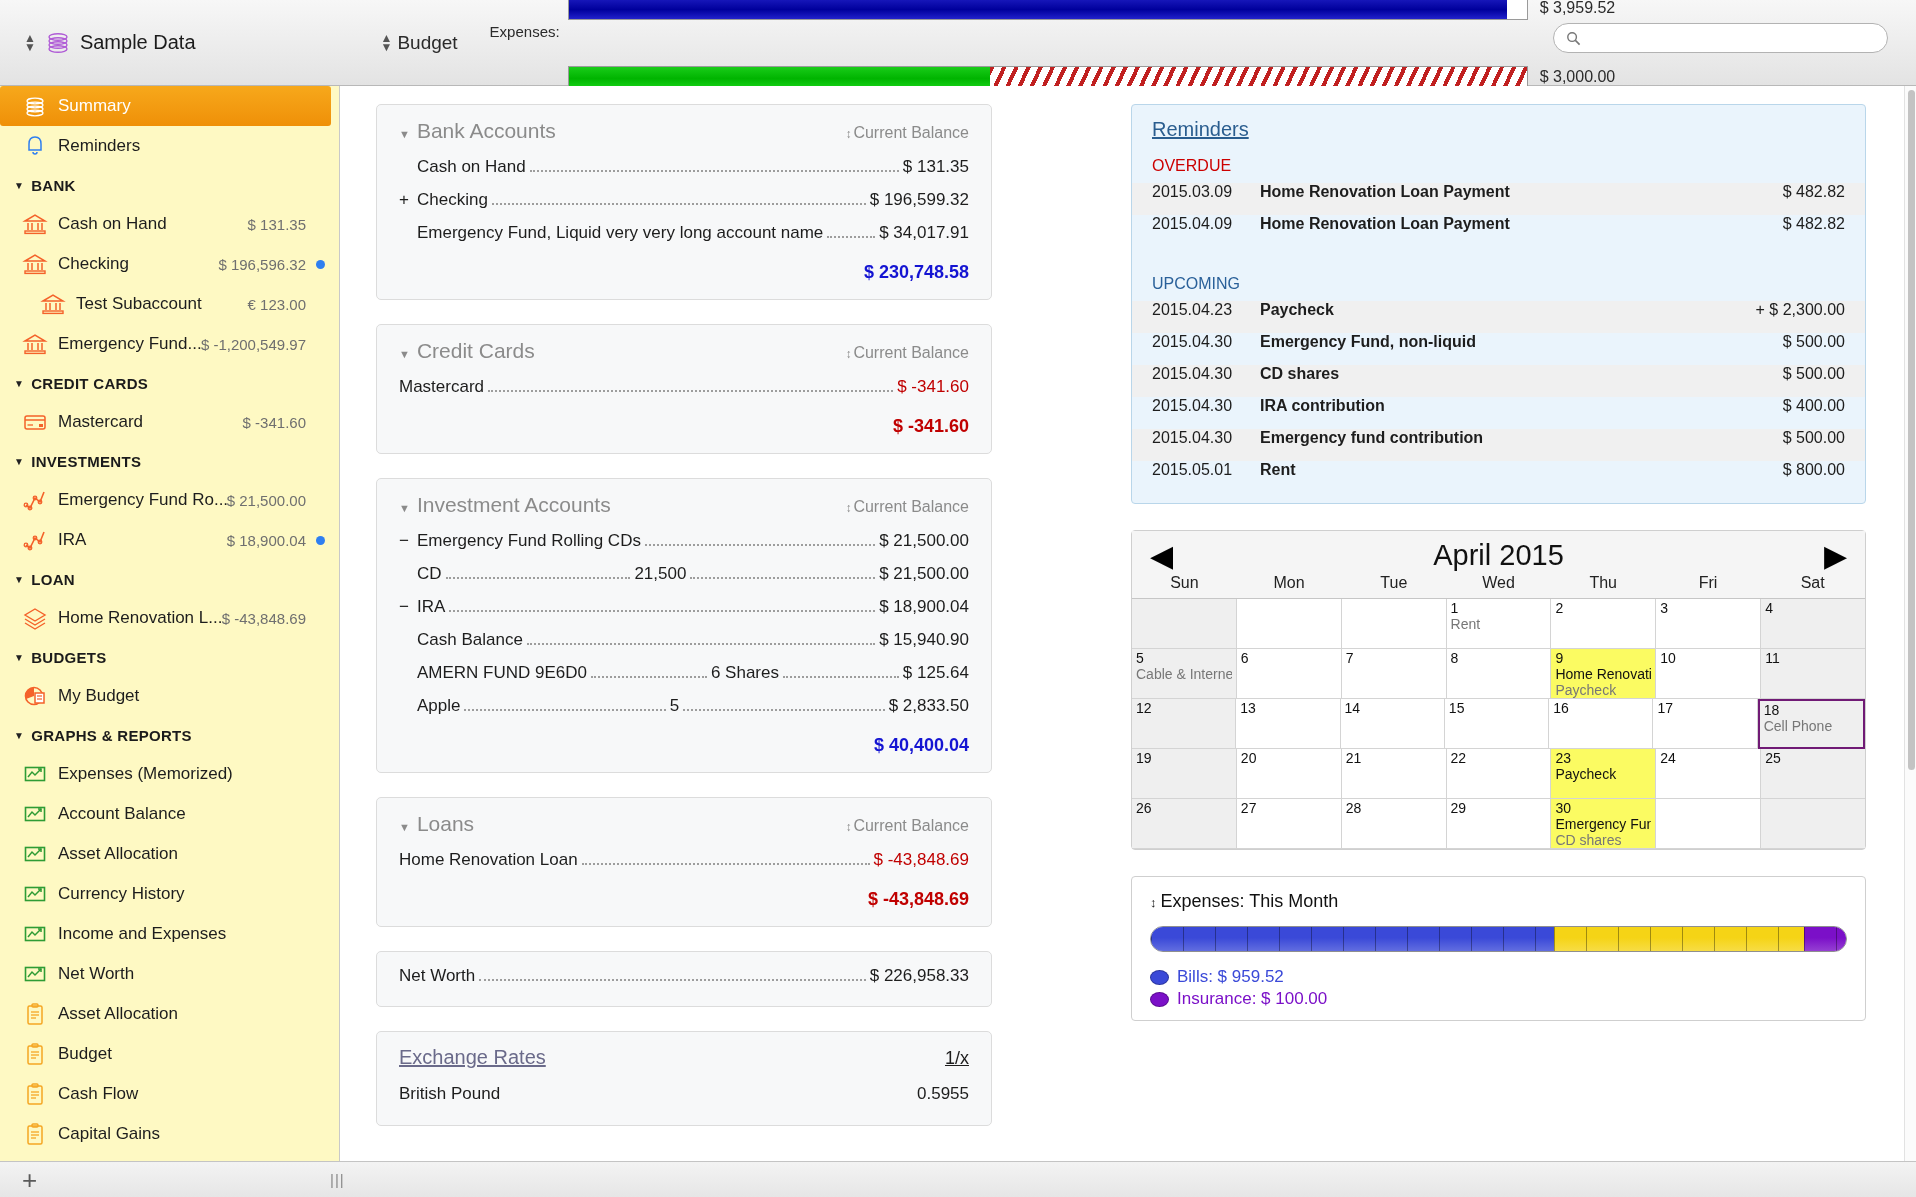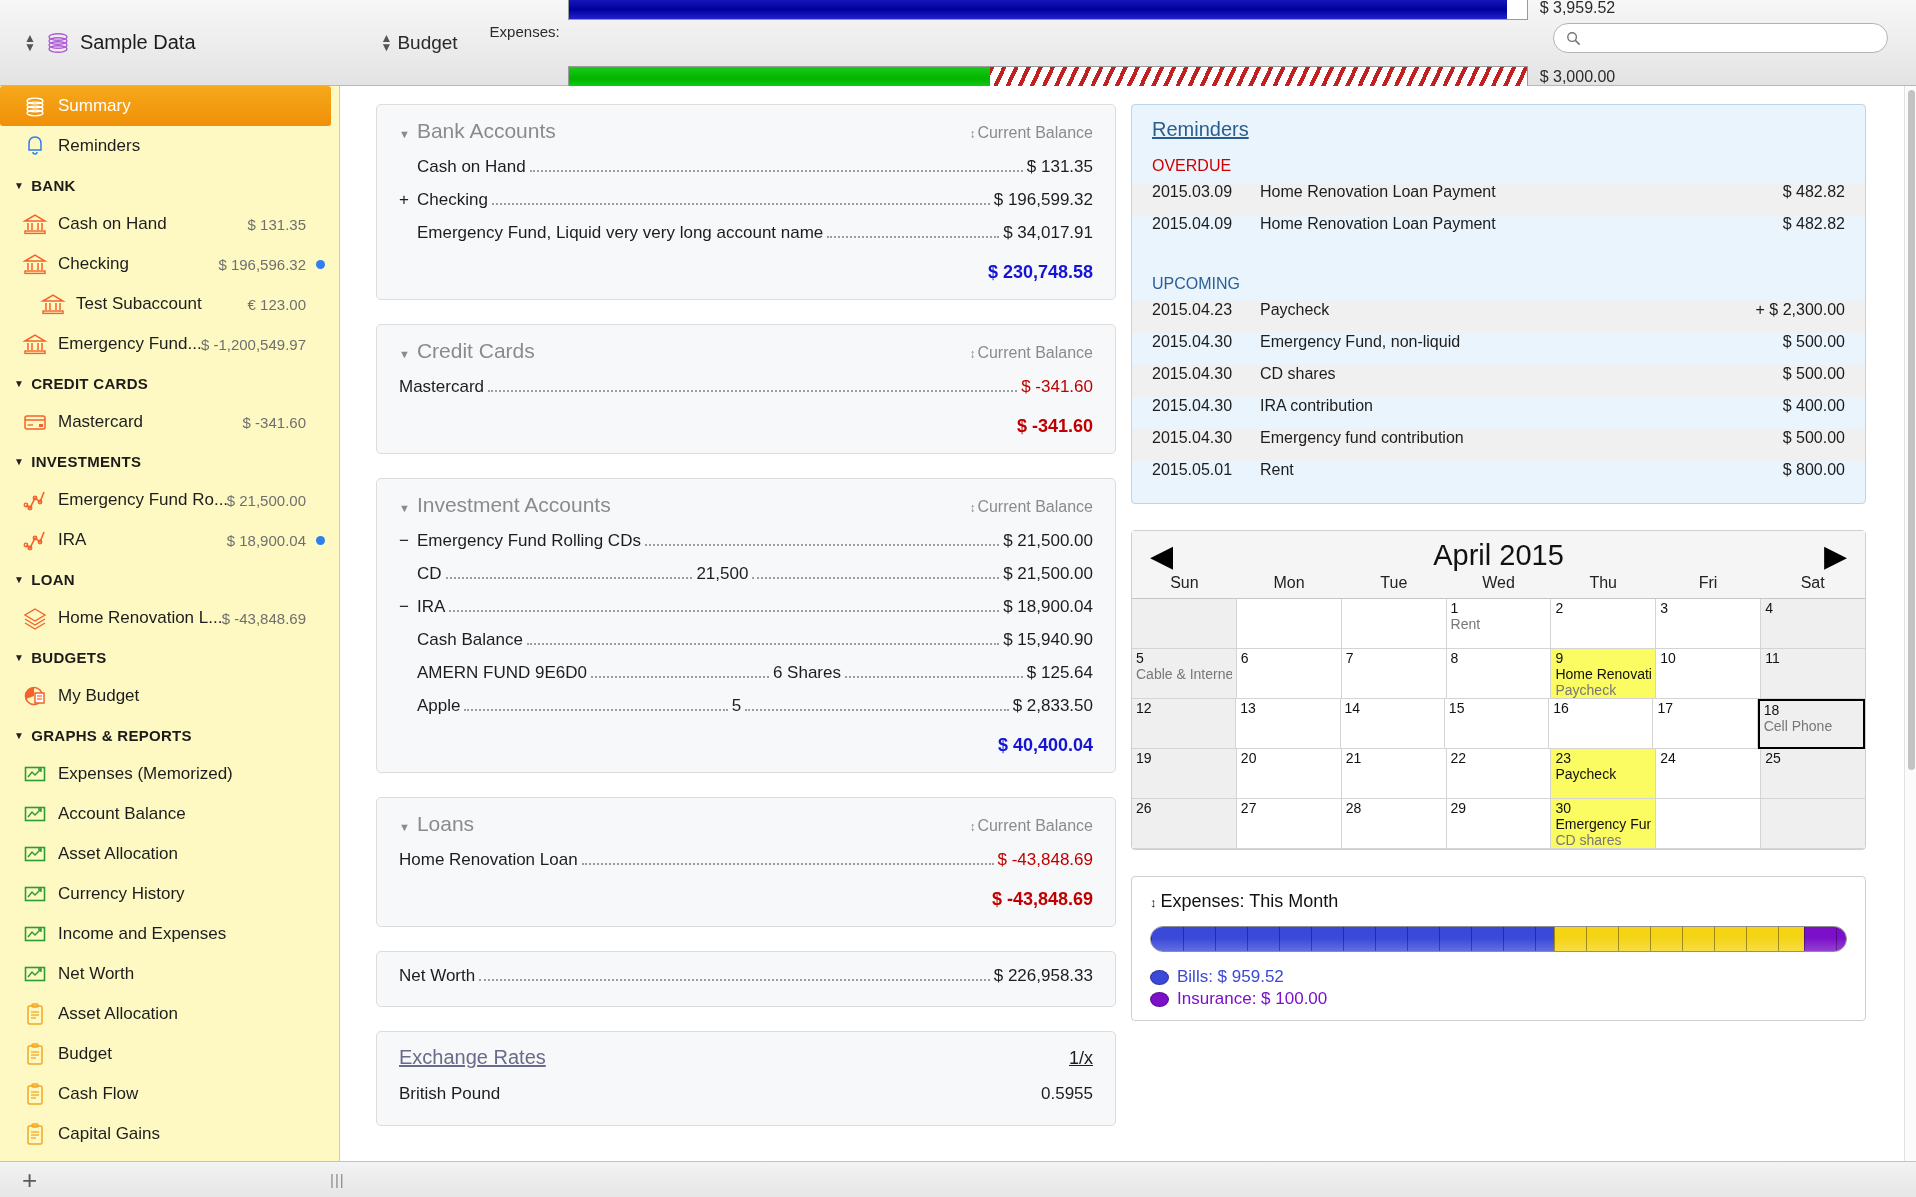--- a/index.html
+++ b/index.html
@@ -105,21 +105,21 @@
     font-size: 15px; font-weight: bold; color: #1b1b1b; letter-spacing: .3px;
   }
   .tri { font-size: 10px; margin-right: 7px; color: #222; }
   .indent { padding-left: 40px; }
 
   
   .content {
     position: absolute; left: 341px; top: 86px;
     width: 1566px; height: 1075px; background: #ffffff; overflow: hidden;
   }
-  .col-left { position: absolute; left: 35px; top: 18px; width: 740px; }
+  .col-left { position: absolute; left: 35px; top: 18px; width: 616px; }
   .col-right { position: absolute; left: 790px; top: 18px; width: 735px; }
 
   .card {
     background: #f7f8f9; border: 1px solid #dcdcdc; border-radius: 5px;
     margin-bottom: 24px; padding: 14px 22px 16px 22px;
   }
   .card-head {
     display: flex; align-items: baseline; justify-content: space-between;
     margin-bottom: 14px;
   }
@@ -173,21 +173,21 @@
     font-size: 16px; padding: 6px 20px 8px 20px;
   }
   .rem-section.overdue { color: #cc0000; }
   .rem-section.upcoming { color: #2a6099; padding-top: 14px; }
   .rem-row {
     display: flex; align-items: flex-start; font-size: 16px; color: #1d1d1d;
     height: 32px; padding: 0 20px;
   }
   .rem-row.odd { background: #f0f0f0; }
   .rem-date { width: 108px; flex: none; }
-  .rem-desc { flex: 1; }
+  .rem-desc { flex: 1; font-weight: bold; }
   .rem-amt { white-space: nowrap; }
   .rem-spacer { height: 14px; }
 
   
   .calendar {
     background: #ffffff; border: 1px solid #cfcfcf; border-radius: 4px;
     margin-bottom: 26px;
   }
   .cal-head {
     display: flex; align-items: center; justify-content: space-between;
@@ -202,21 +202,21 @@
   .cal-grid { display: flex; flex-direction: column; border-top: 1px solid #c6c6c6; }
   .cal-week { display: flex; }
   .cal-cell {
     flex: 1; height: 50px; border-right: 1px solid #d4d4d4;
     border-bottom: 1px solid #d4d4d4; padding: 2px 4px;
     position: relative; overflow: hidden; background: #ffffff;
   }
   .cal-cell:last-child { border-right: none; }
   .cal-cell.weekend { background: #efefef; }
   .cal-cell.highlight { background: #fbfb62; }
-  .cal-cell.today { border: 2px solid #000000; }
+  .cal-cell.today { border: 2px solid #701a75; }
   .cal-daynum { font-size: 14px; color: #111; line-height: 15px; }
   .cal-evt {
     font-size: 14px; line-height: 16px; white-space: nowrap;
     overflow: hidden; color: #777;
   }
   .cal-evt.dark { color: #111; }
 
   
   .expenses {
     background: #ffffff; border: 1px solid #cfcfcf; border-radius: 4px;

